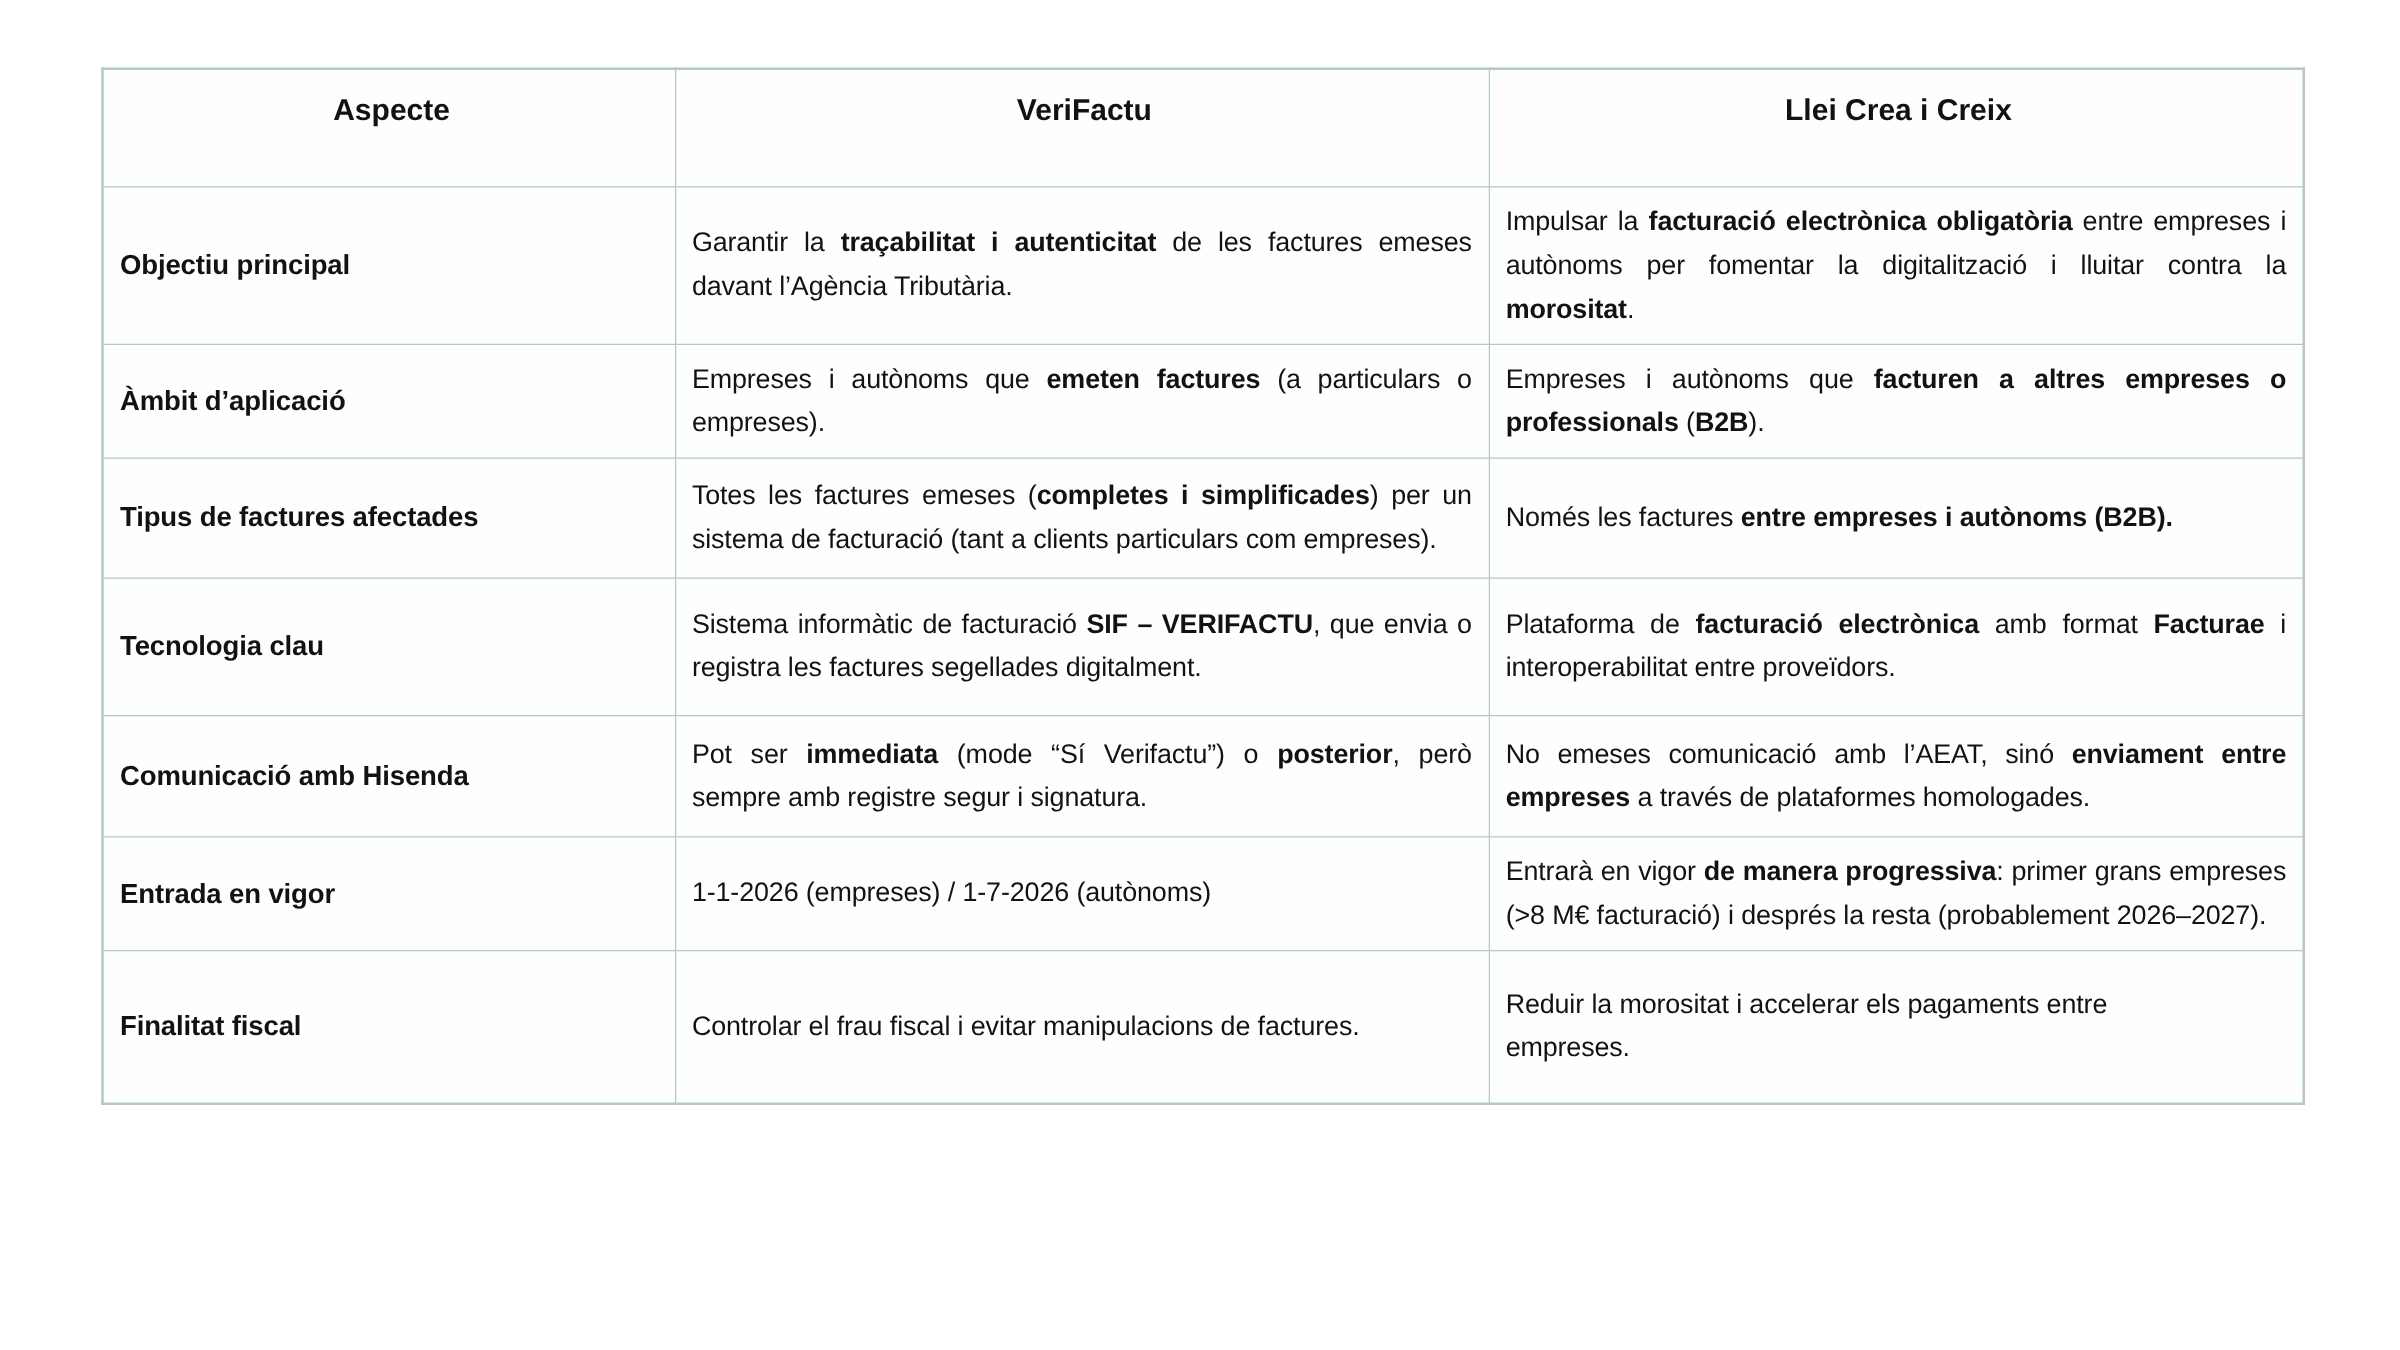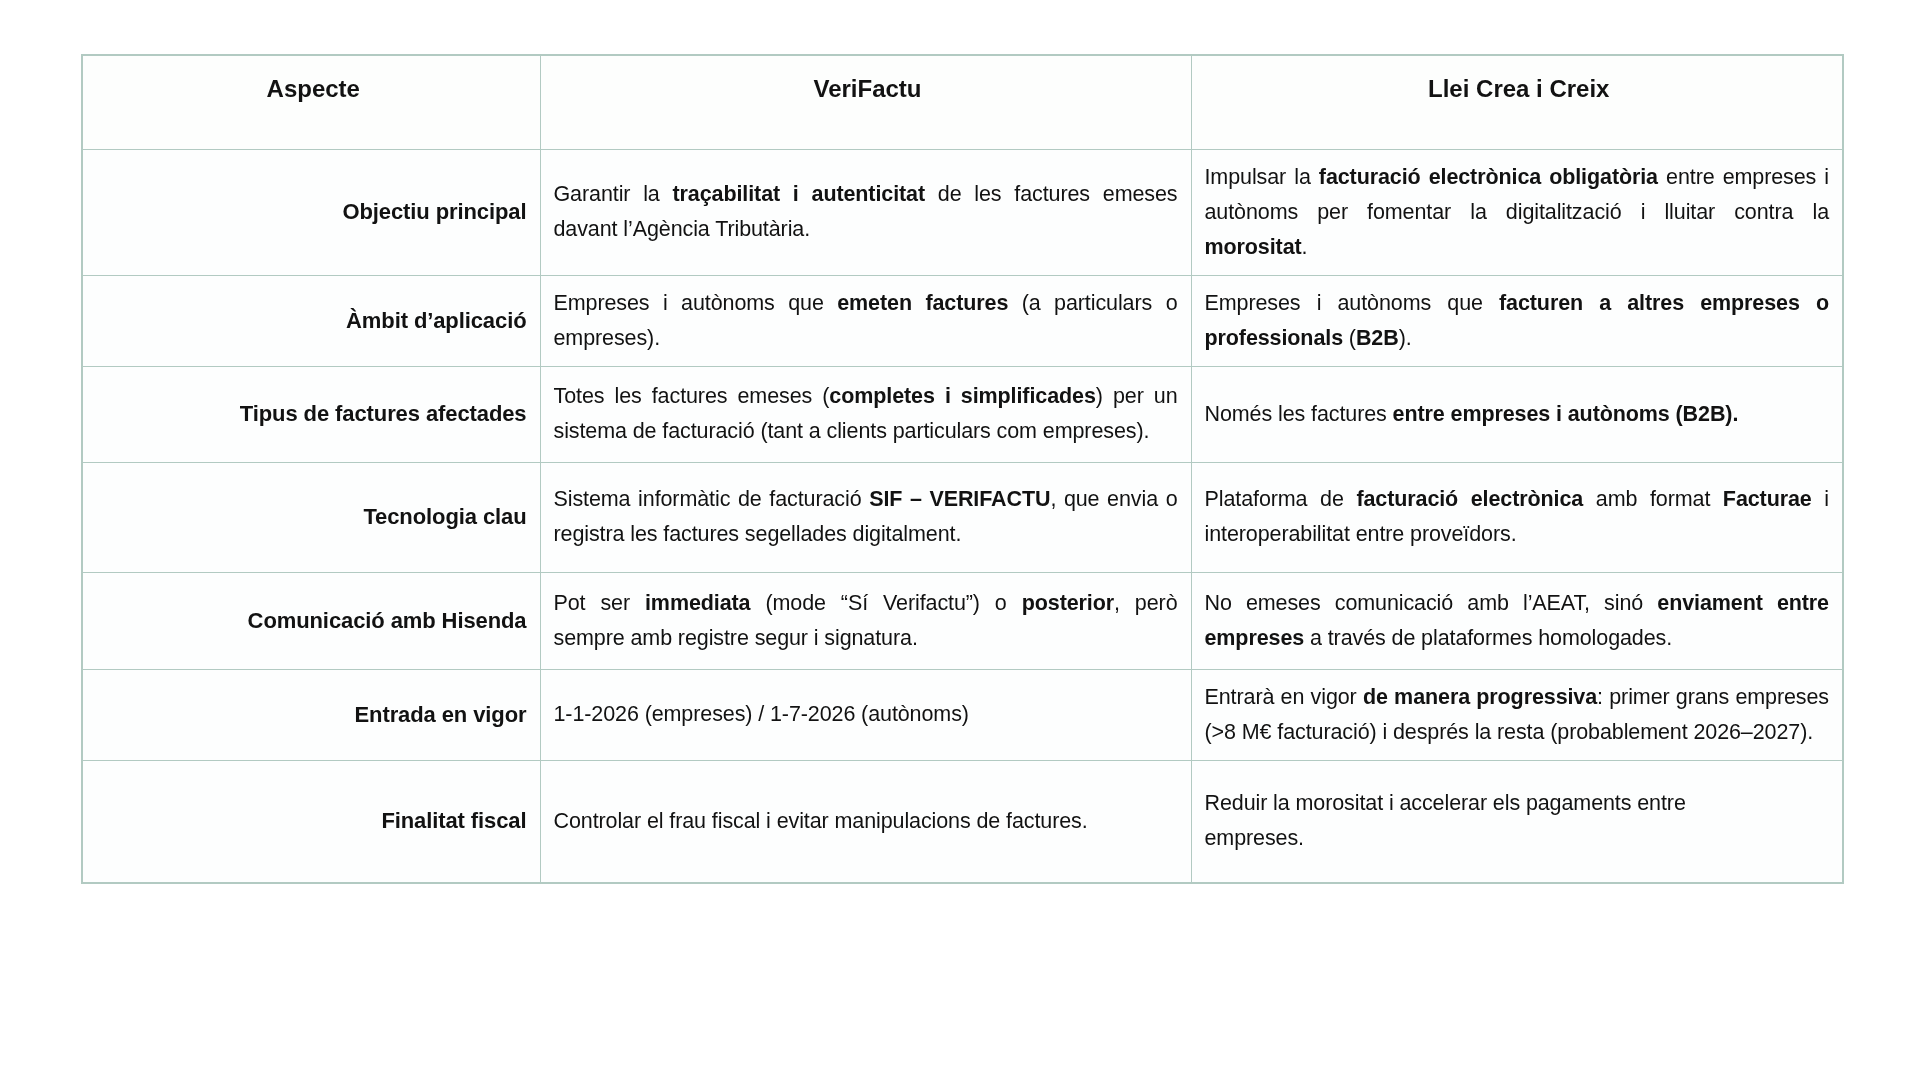--- a/index.html
+++ b/index.html
@@ -51,21 +51,21 @@
     font-size:21.5px;
     line-height:35px;
     text-align:justify;
     letter-spacing:-0.1px;
   }
   td.val.plain{
     text-align:left;
     white-space:pre-line;
     margin-top:21px;
   }
-  td.val b, td.lbl{font-weight:bold;text-align:right;}
+  td.val b, td.lbl{font-weight:bold;}
   
   tbody tr:nth-child(1){height:118px;}
   tbody tr:nth-child(2){height:90px;}
   tbody tr:nth-child(3){height:96px;}
   tbody tr:nth-child(4){height:110px;}
   tbody tr:nth-child(5){height:97px;}
   tbody tr:nth-child(6){height:90px;}
   tbody tr:nth-child(7){height:123px;margin-left:27px;}
   tbody tr:nth-child(8){height:86px;}
   tbody tr:nth-child(9){height:93px;}

